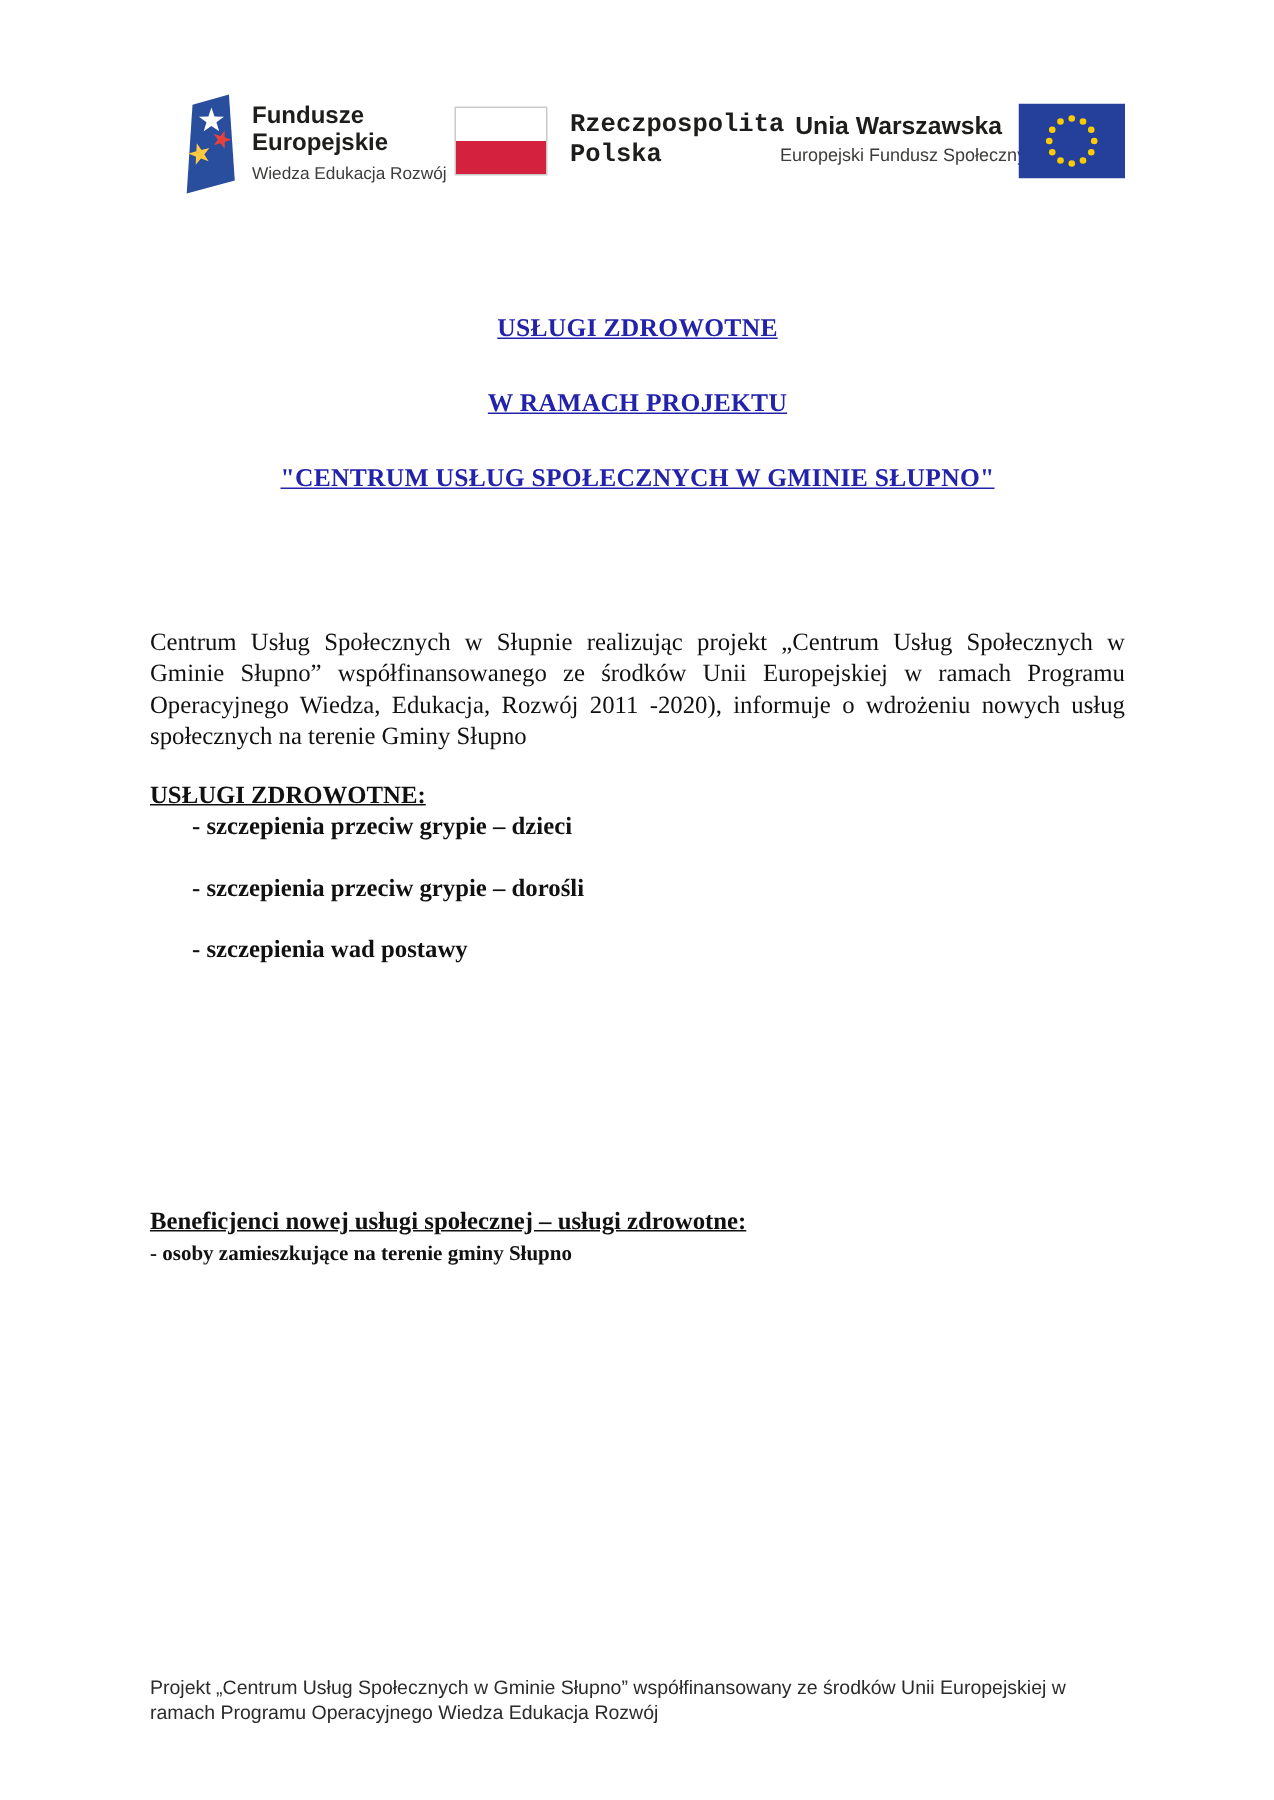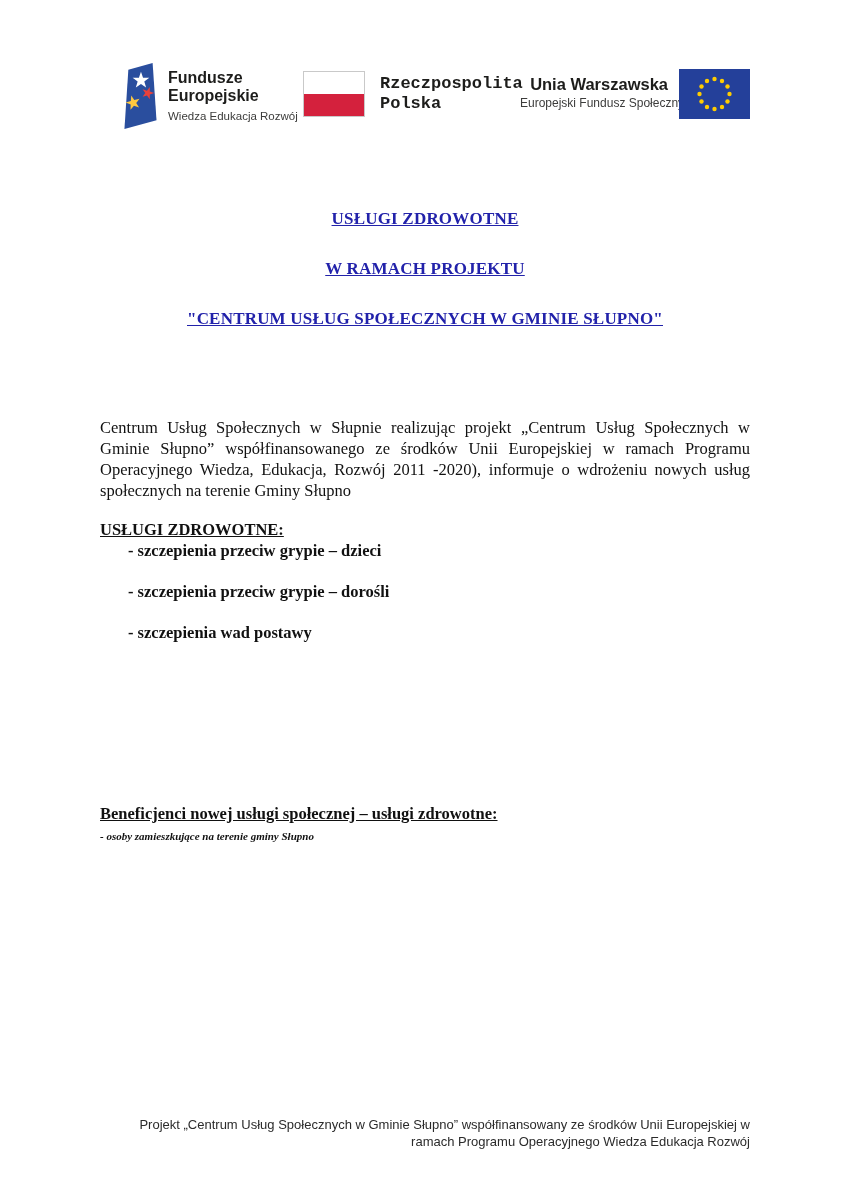--- a/index.html
+++ b/index.html
@@ -48,28 +48,28 @@
 
   .services-heading,.benef-heading{
     position:absolute;left:100px;width:650px;
     font-size:16.5px;line-height:21px;font-weight:bold;text-decoration:underline;}
   .services-heading{top:502px;}
   .services-list{position:absolute;left:100px;top:540px;width:650px;margin-left:28px;}
   .service-item{margin:0 0 20px 0;font-size:16.5px;line-height:21px;font-weight:bold;}
 
   .benef-heading{top:786px;}
   .benef-list{position:absolute;left:100px;top:826px;width:650px;}
-  .benef-item{margin:0;font-size:11px;line-height:21px;font-weight:bold;font-style:italic;}
+  .benef-item{margin:0;font-size:14px;line-height:21px;font-weight:bold;}
 
   .contact{position:absolute;left:100px;top:893px;width:650px;
     font-size:16.5px;line-height:22px;font-weight:bold;text-align:justify;}
 
   .footer{position:absolute;left:100px;top:1103px;width:650px;
     font-family:"Liberation Sans", sans-serif;
-    font-size:13px;line-height:17px;text-align:right;color:#2b2b2b;}
+    font-size:13px;line-height:17px;text-align:left;color:#2b2b2b;}
 </style>
 </head>
 <body>
 
 <div class="page">
 
   <div class="logo-group logo-fe">
     <svg class="fe-flag" viewBox="0 0 34 70" xmlns="http://www.w3.org/2000/svg">
       <polygon points="5,8 30,1 34,60 1,69" fill="#2A4E9E"></polygon>
       <path fill="#ffffff" transform="translate(18,19) scale(1.5)" d="M0,-6 L1.41,-1.94 L5.71,-1.85 L2.28,0.74 L3.53,4.85 L0,2.4 L-3.53,4.85 L-2.28,0.74 L-5.71,-1.85 L-1.41,-1.94 Z"></path>

